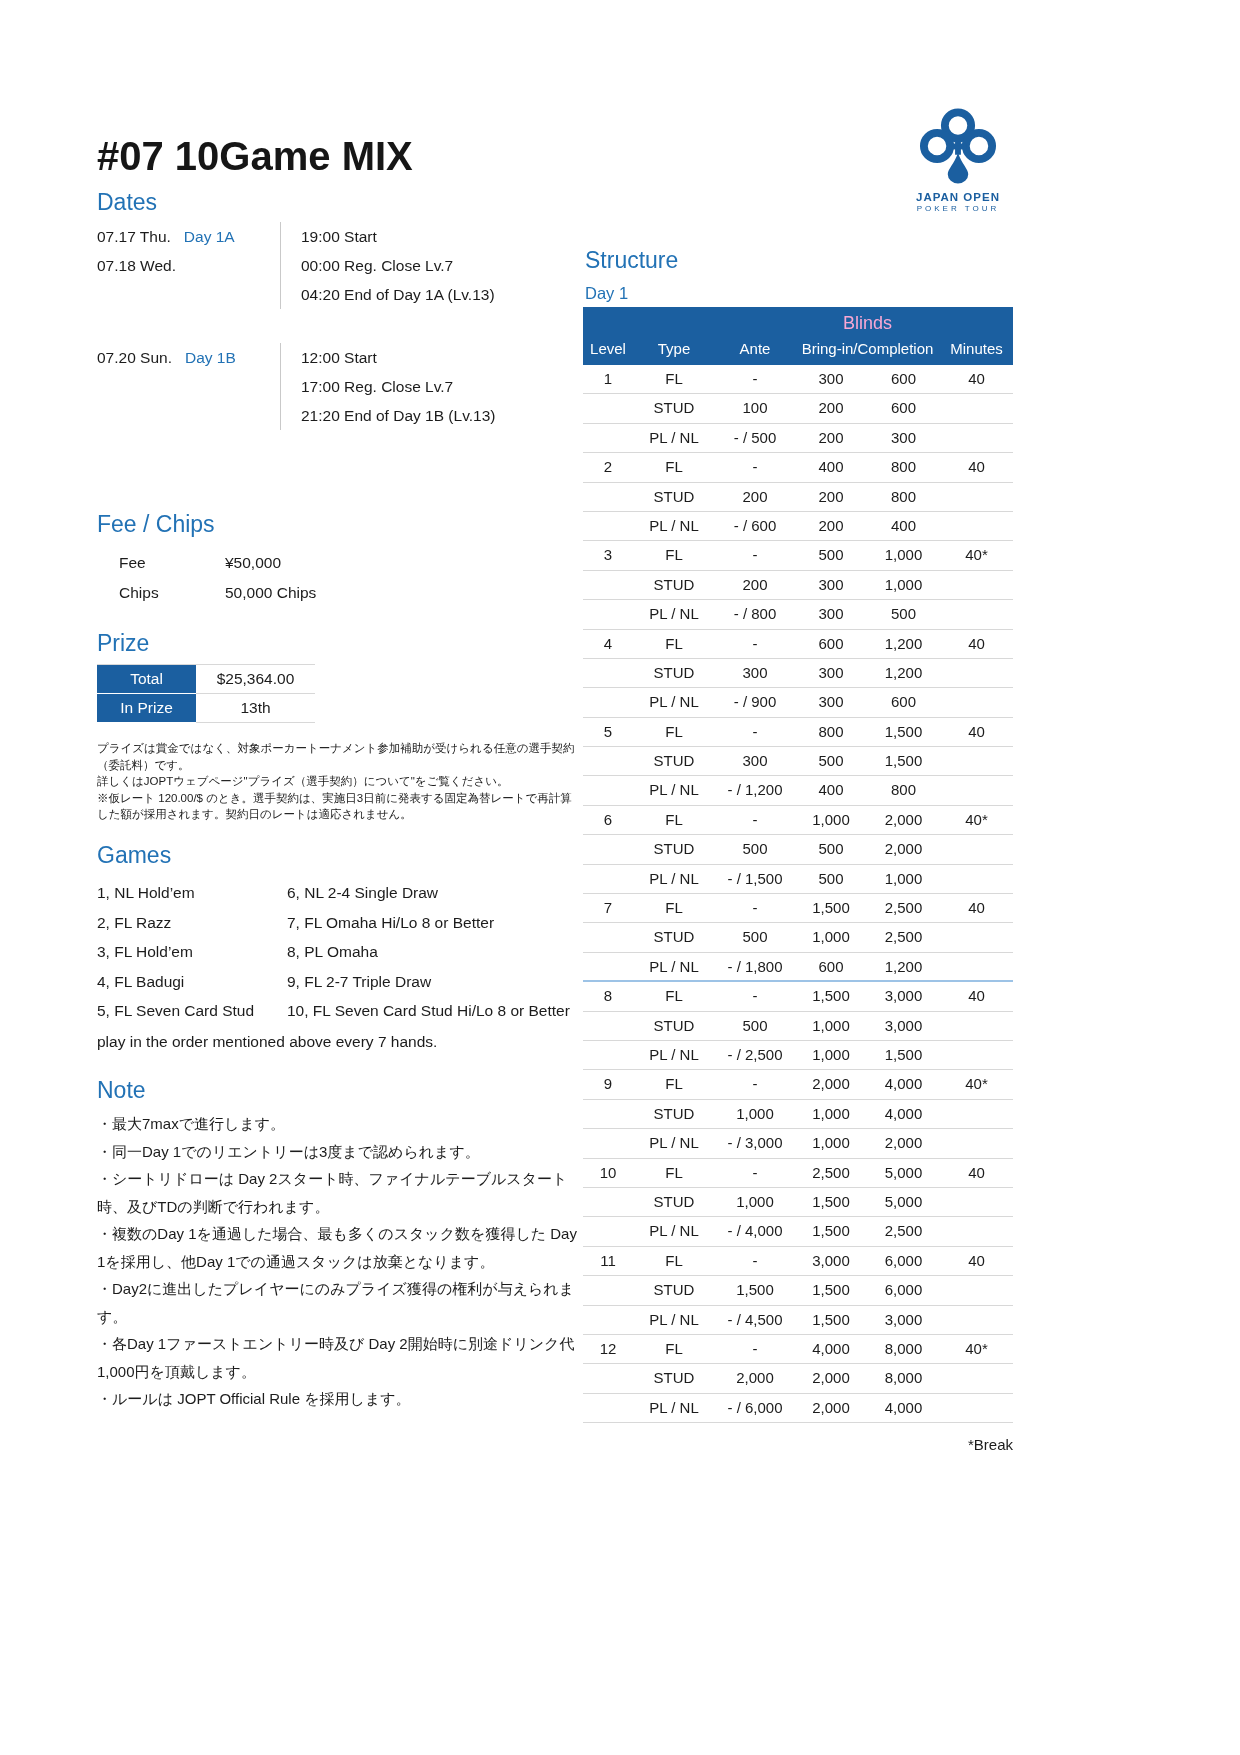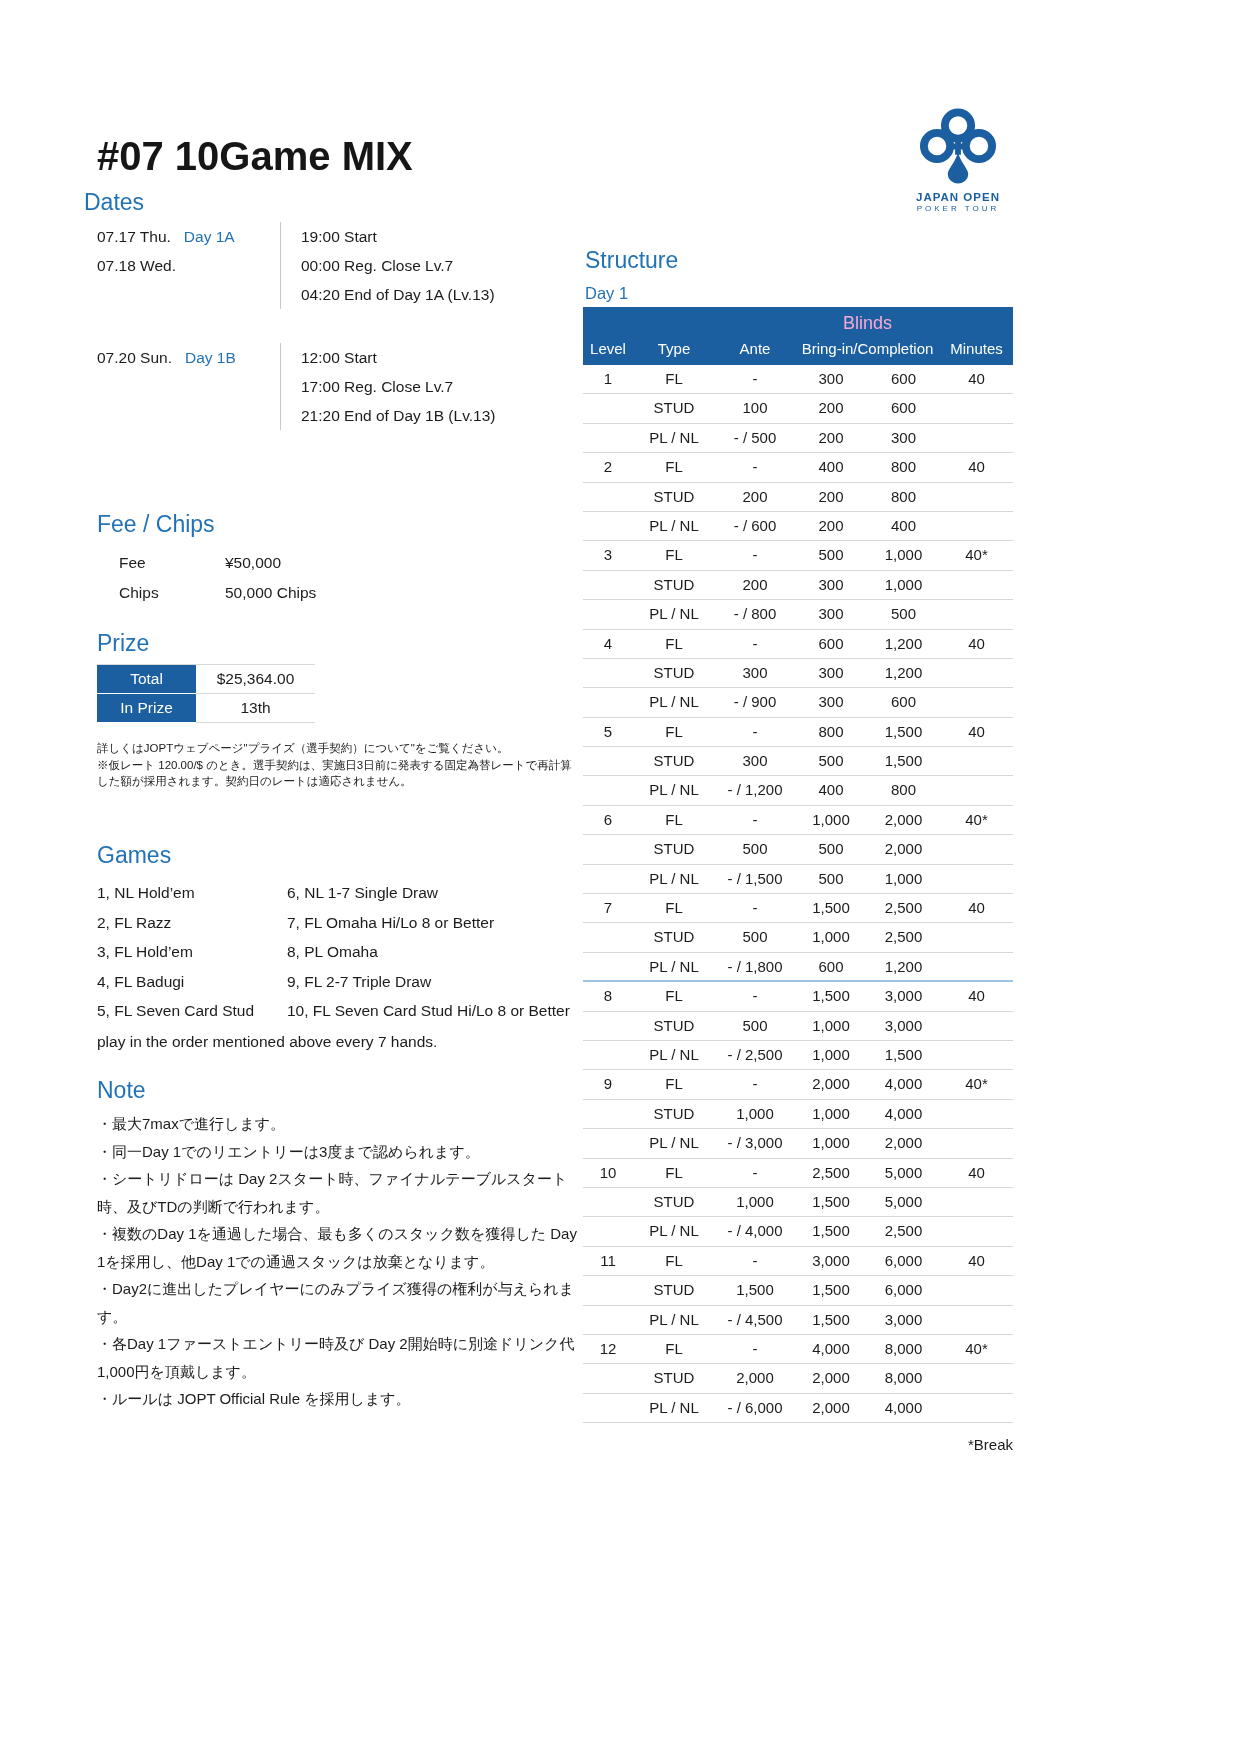--- a/index.html
+++ b/index.html
@@ -18,21 +18,21 @@
   .abs{position:absolute;}
   .heading{font-size:23px;color:var(--blue);font-weight:400;line-height:1.1;}
   .page-title{left:97px;top:134px;font-size:40px;font-weight:600;color:#161616;line-height:1.1;}
 
   
   .logo{left:900px;top:106px;width:116px;text-align:center;}
   .logo-line1{color:var(--dkblue);font-weight:700;font-size:11.5px;letter-spacing:1px;margin-top:3px;}
   .logo-line2{color:var(--dkblue);font-size:8px;letter-spacing:3px;margin-top:1px;}
 
   
-  .dates-h{left:84px;top:190px;}
+  .dates-h{left:97px;top:190px;}
   .dates-body{left:97px;top:222px;width:470px;}
   .date-group{display:flex;margin-bottom:34px;}
   .dg-left{width:183px;}
   .dg-right{border-left:1px solid #c9c9c9;padding-left:20px;flex:1;}
   .date-line,.event-line{height:29px;line-height:29px;font-size:15.5px;white-space:nowrap;}
   .day-label{color:var(--blue);margin-left:13px;}
 
   
   .fee-h{left:97px;top:512px;}
   .fee-body{left:97px;top:548px;width:400px;margin-left:22px;}
@@ -158,40 +158,41 @@
       <div class="prize-value">$25,364.00</div>
     </div>
 
     <div class="prize-row">
       <div class="prize-label">In Prize</div>
       <div class="prize-value">13th</div>
     </div>
   </div>
 <div class="abs prize-notes">
 
+    <p>プライズは賞金ではなく、対象ポーカートーナメント参加補助が受けられる任意の選手契約（委託料）です。</p>
 
     <p>詳しくはJOPTウェブページ"プライズ（選手契約）について"をご覧ください。</p>
 
     <p>※仮レート 120.00/$ のとき。選手契約は、実施日3日前に発表する固定為替レートで再計算した額が採用されます。契約日のレートは適応されません。</p>
   </div>
 
 <div class="abs heading games-h">Games</div>
 <div class="abs games-body">
   <div class="games-grid">
     <div>
 
     <div class="game-item">1, NL Hold’em</div>
         <div class="game-item">2, FL Razz</div>
         <div class="game-item">3, FL Hold’em</div>
         <div class="game-item">4, FL Badugi</div>
         <div class="game-item">5, FL Seven Card Stud</div>
       </div>
     <div>
 
-    <div class="game-item">6, NL 1-7 Single Draw</div>
+    <div class="game-item">6, NL 2-4 Single Draw</div>
         <div class="game-item">7, FL Omaha Hi/Lo 8 or Better</div>
         <div class="game-item">8, PL Omaha</div>
         <div class="game-item">9, FL 2-7 Triple Draw</div>
         <div class="game-item">10, FL Seven Card Stud Hi/Lo 8 or Better</div>
       </div>
   </div>
   <div class="games-footer">play in the order mentioned above every 7 hands.</div>
 </div>
 
 <div class="abs heading note-h">Note</div>

